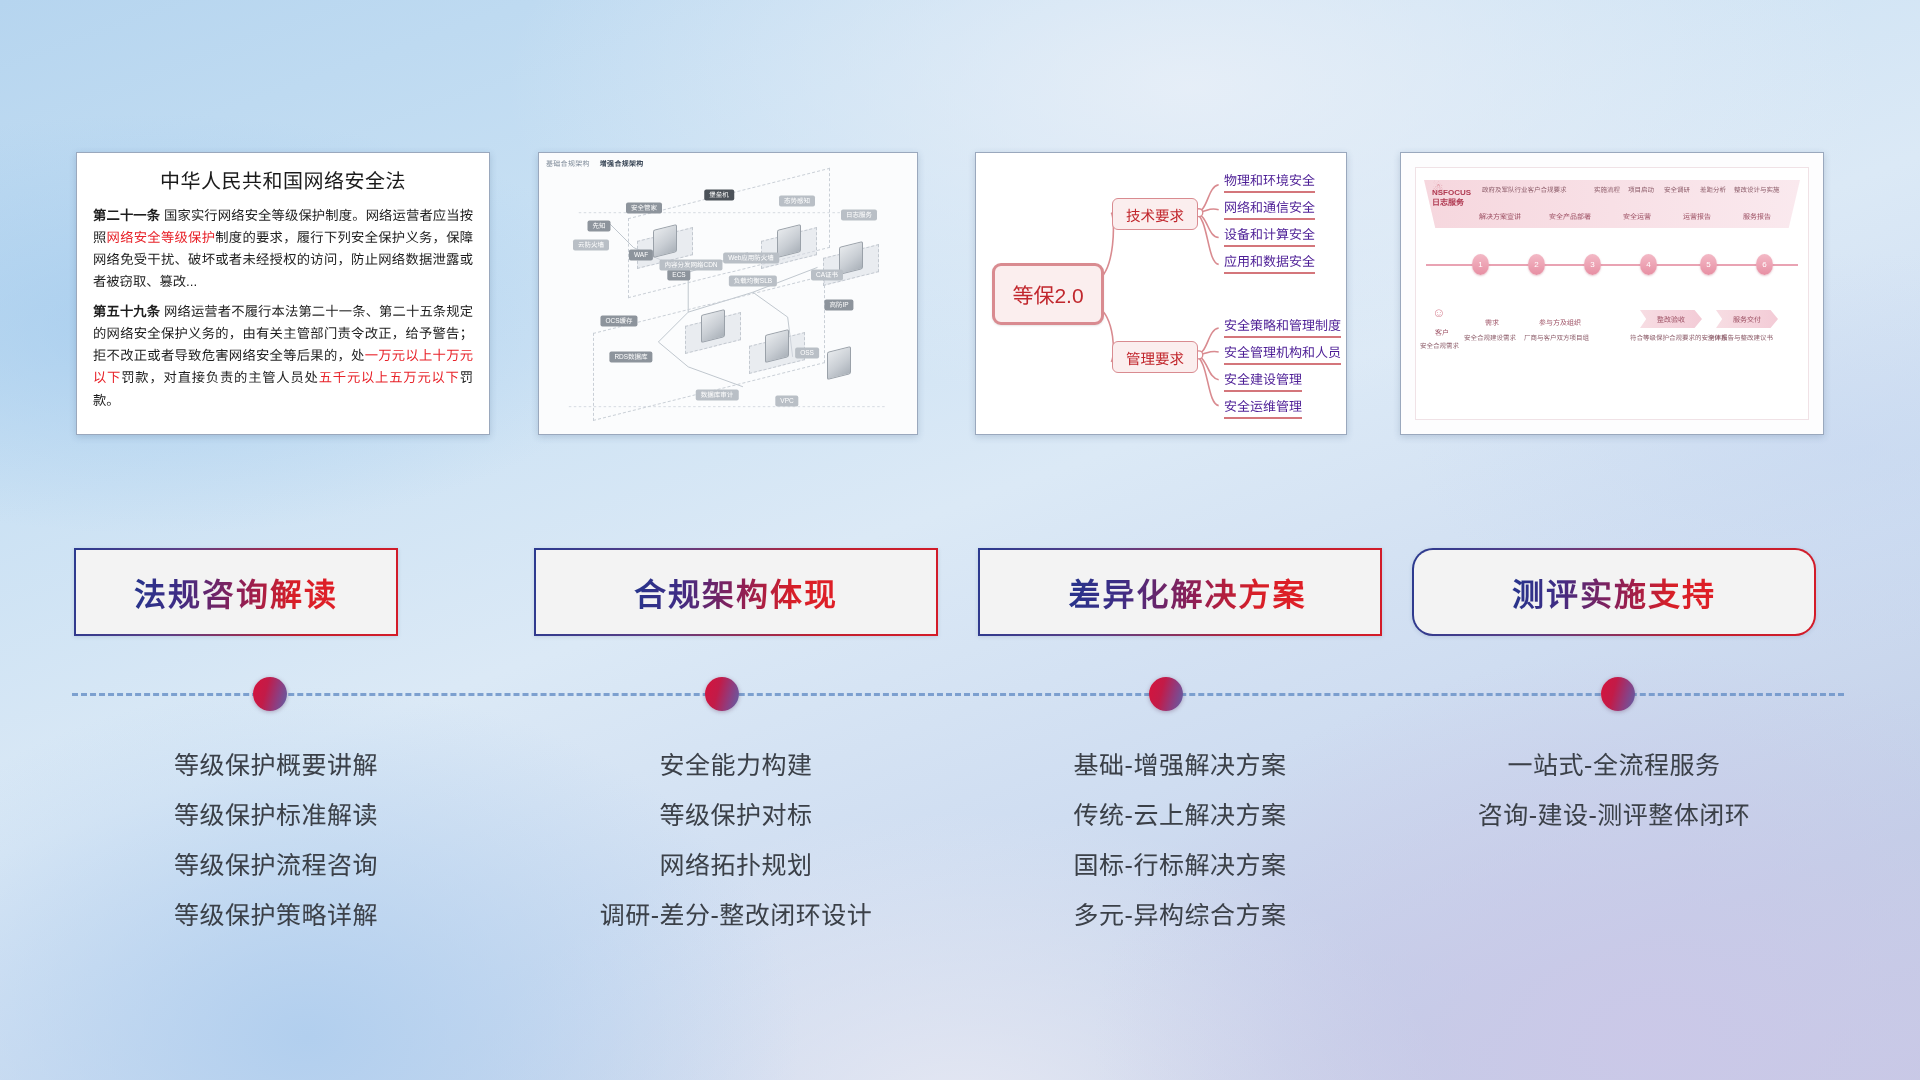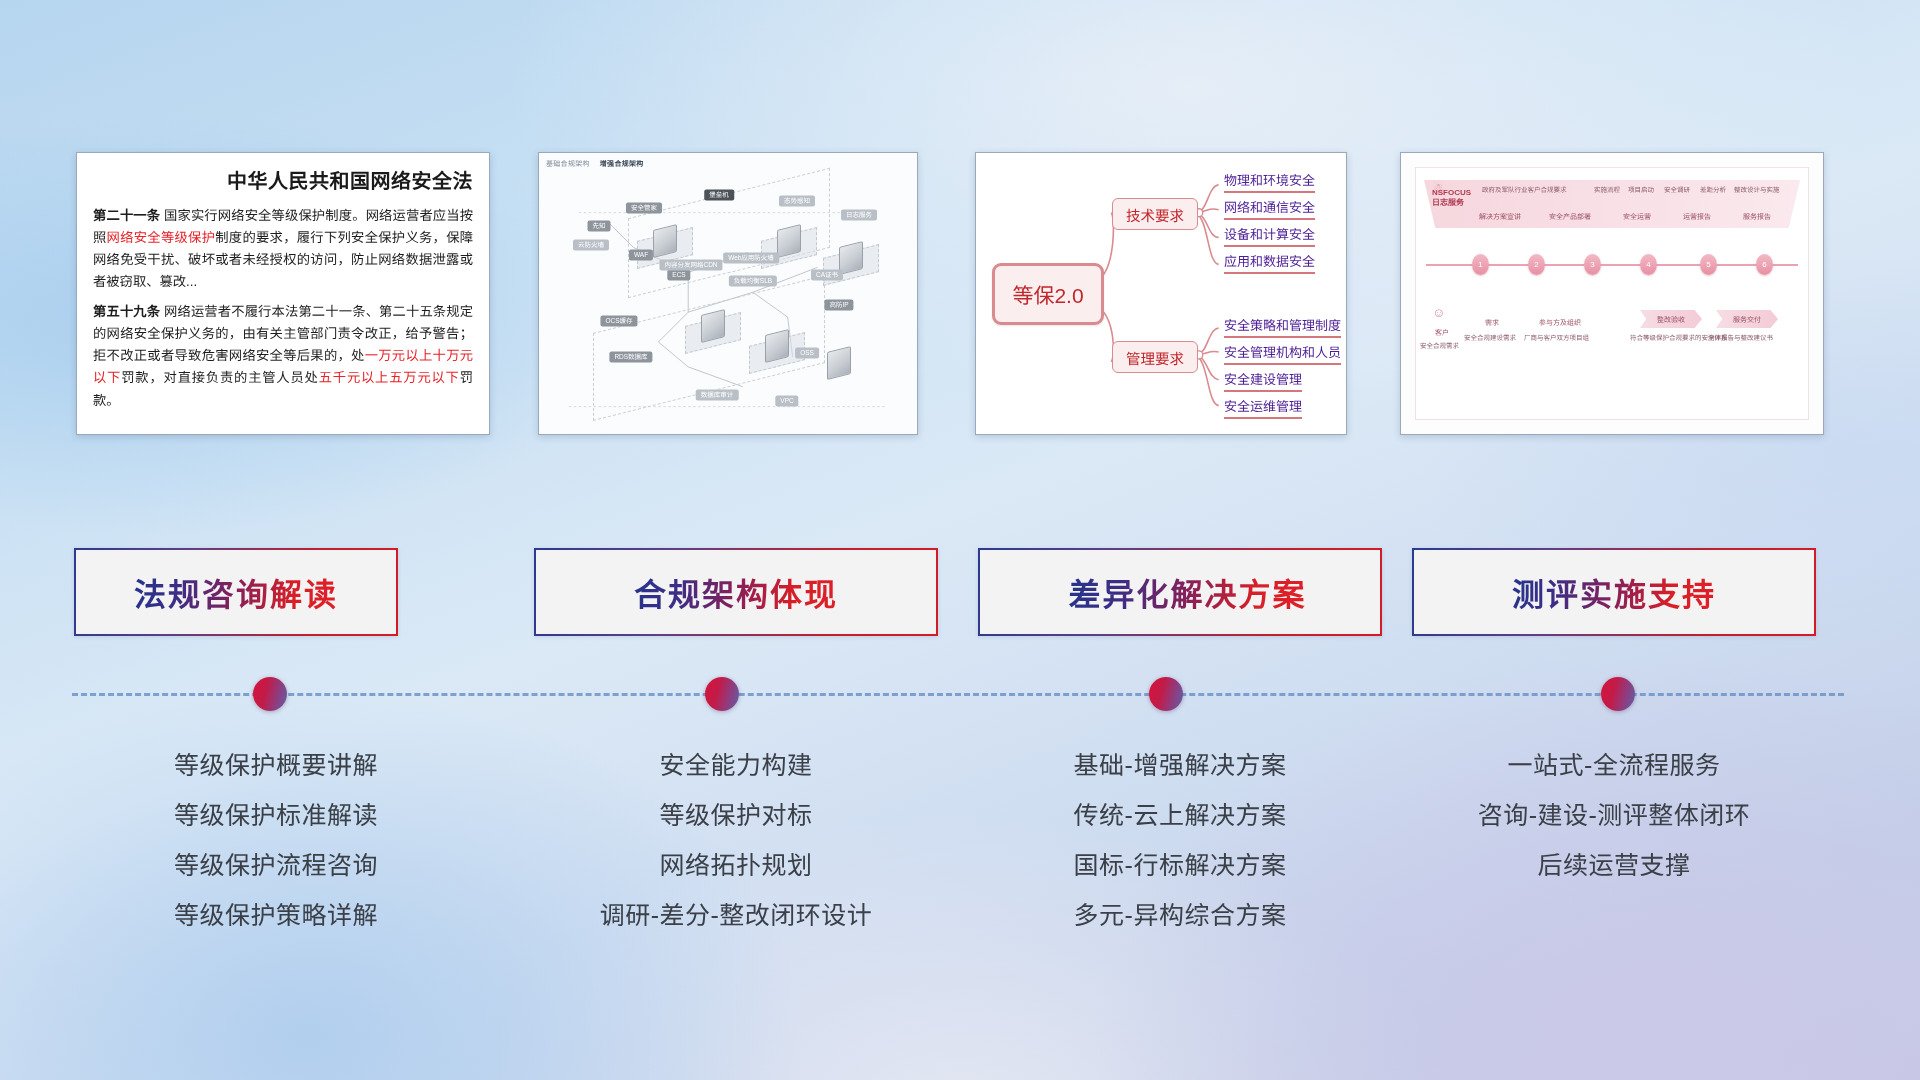--- a/index.html
+++ b/index.html
@@ -57,23 +57,23 @@
   .thumb-4 { left: 1400px; width: 424px; height: 283px; }
 
   
   .doc {
     padding: 12px 16px 8px 16px;
     box-sizing: border-box;
     height: 100%;
     background: #fff;
   }
   .doc-title {
-    text-align: right;
+    text-align: center;
     font-size: 20px;
-    font-weight: bold;
+    font-weight: normal;
     color: #1a1a1a;
     letter-spacing: 0.5px;
     margin-bottom: 11px;
   }
   .doc-p {
     font-size: 13.3px;
     line-height: 1.66;
     color: #1d1d1d;
     text-align: justify;
     margin-bottom: 8px;
@@ -293,21 +293,21 @@
     background: linear-gradient(95deg, #26348c 0%, #3d2d85 22%, #8c1f56 52%, #d81f27 78%, #e01f27 100%);
     -webkit-background-clip: text;
     background-clip: text;
     color: transparent;
     -webkit-text-fill-color: transparent;
     white-space: nowrap;
   }
   .hl-1 { left: 74px;   width: 324px; }
   .hl-2 { left: 534px;  width: 404px; }
   .hl-3 { left: 978px;  width: 404px; padding-left: 15px; }
-  .hl-4 { left: 1412px; width: 404px; }
+  .hl-4 { left: 1412px; width: 404px; border-radius: 21px; }
 
   
   #timeline {
     position: absolute;
     top: 655px;
     left: 0;
     width: 1920px;
     height: 80px;
   }
   #timeline-line {
@@ -571,15 +571,14 @@
   <div class="col col-3">
     <div class="col-item">基础-增强解决方案</div>
     <div class="col-item">传统-云上解决方案</div>
     <div class="col-item">国标-行标解决方案</div>
     <div class="col-item">多元-异构综合方案</div>
   </div>
 
   <div class="col col-4">
     <div class="col-item">一站式-全流程服务</div>
     <div class="col-item">咨询-建设-测评整体闭环</div>
-    <div class="col-item">后续运营支撑</div>
   </div>
 </div>
 
 </body></html>

